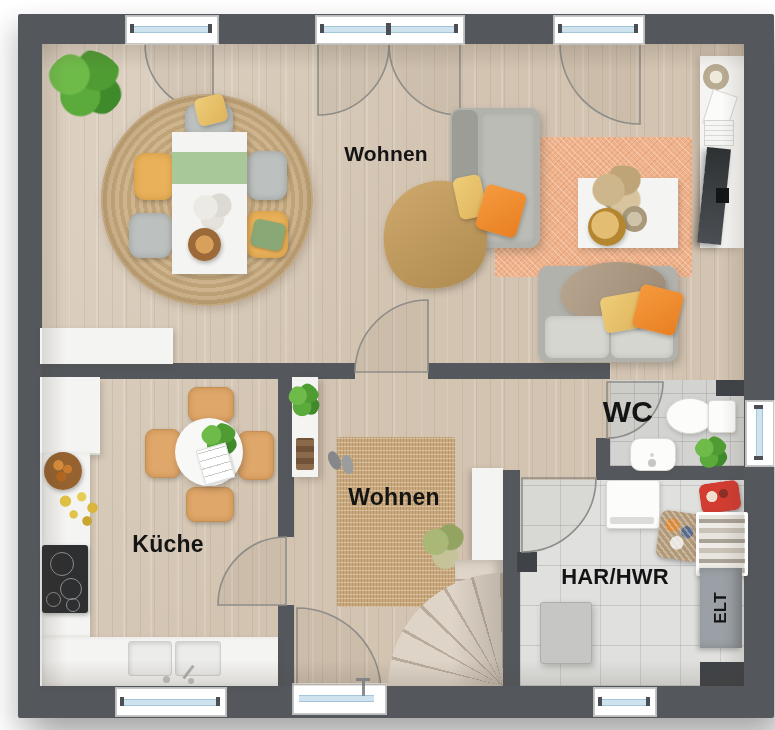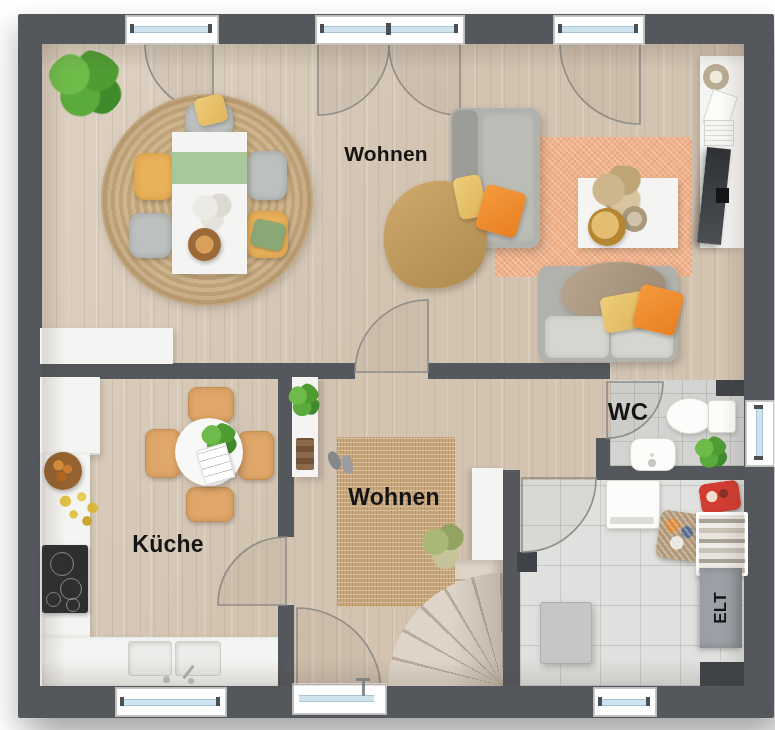--- a/index.html
+++ b/index.html
@@ -266,16 +266,17 @@
   <div class="abs window" style="left:594px;top:688px;width:60px;height:26px;"></div>
   <div class="abs glass-h" style="left:598px;top:699px;width:52px;height:5px;"></div>
   <div class="abs wtick" style="left:598px;top:697px;width:4px;height:9px;"></div>
   <div class="abs wtick" style="left:646px;top:697px;width:4px;height:9px;"></div>
 
   <div class="abs vignette" style="left:42px;top:44px;width:702px;height:642px;"></div>
 
   <div class="abs room-label" style="left:386px;top:154px;font-size:21px;">Wohnen</div>
   <div class="abs room-label" style="left:168px;top:544px;font-size:23px;">Küche</div>
   <div class="abs room-label" style="left:394px;top:497px;font-size:23px;">Wohnen</div>
-  <div class="abs room-label" style="left:628px;top:412px;font-size:24px;">WC</div>
+  <div class="abs room-label" style="left:628px;top:412px;font-size:30px;">WC</div>
+  <div class="abs room-label" style="left:615px;top:577px;font-size:22px;">HAR/HWR</div>
   <div class="abs room-label rot" style="left:721px;top:608px;font-size:17px;">ELT</div>
 
 </div>
 
 </body></html>

